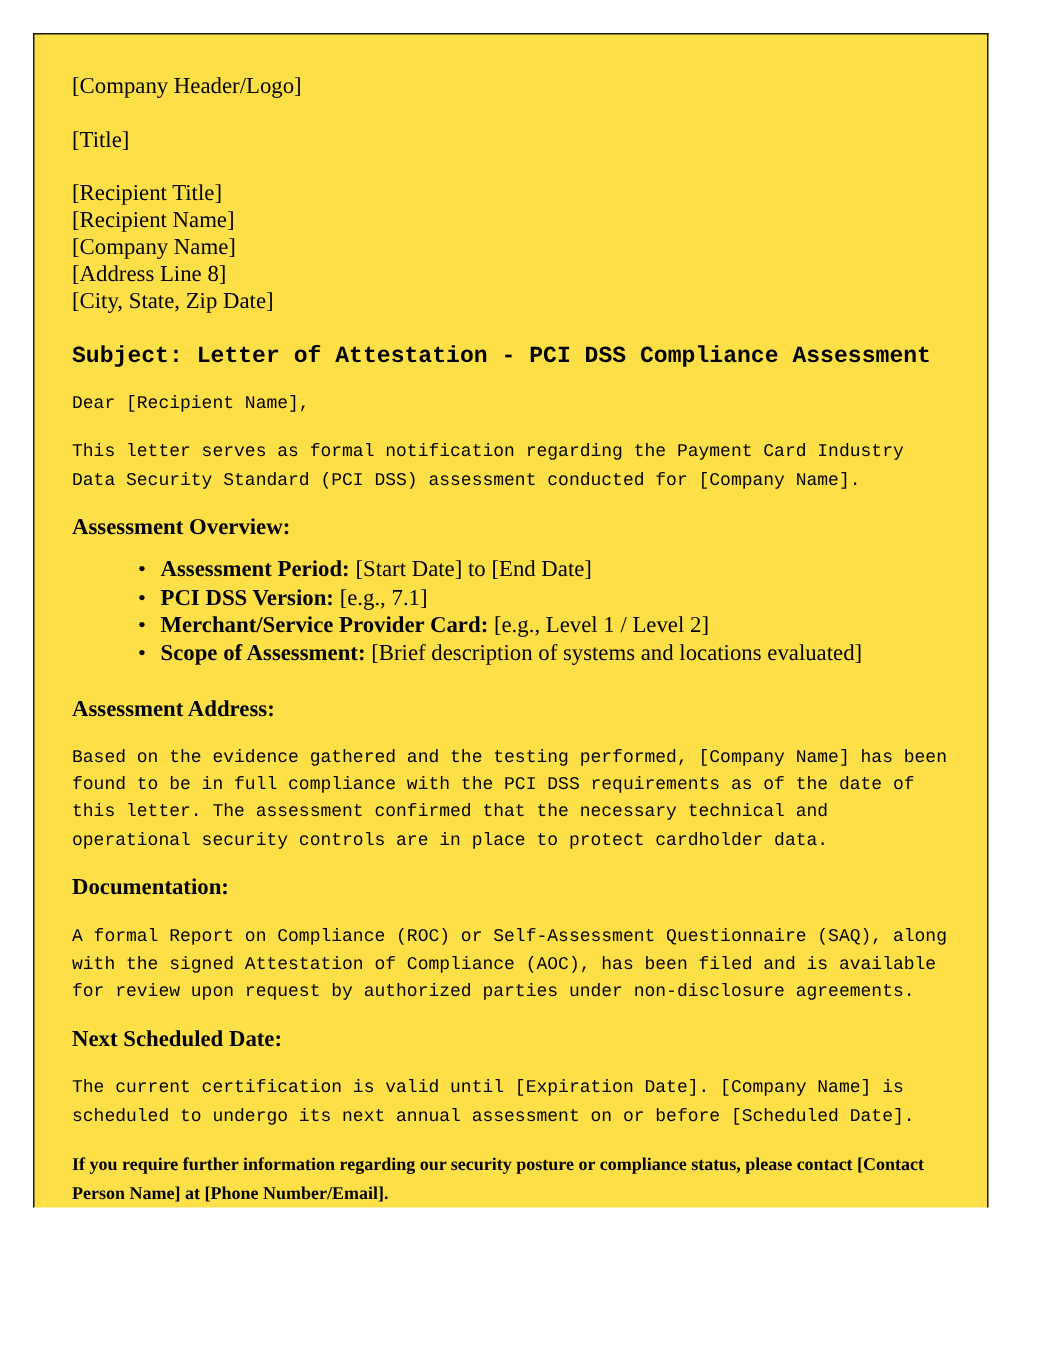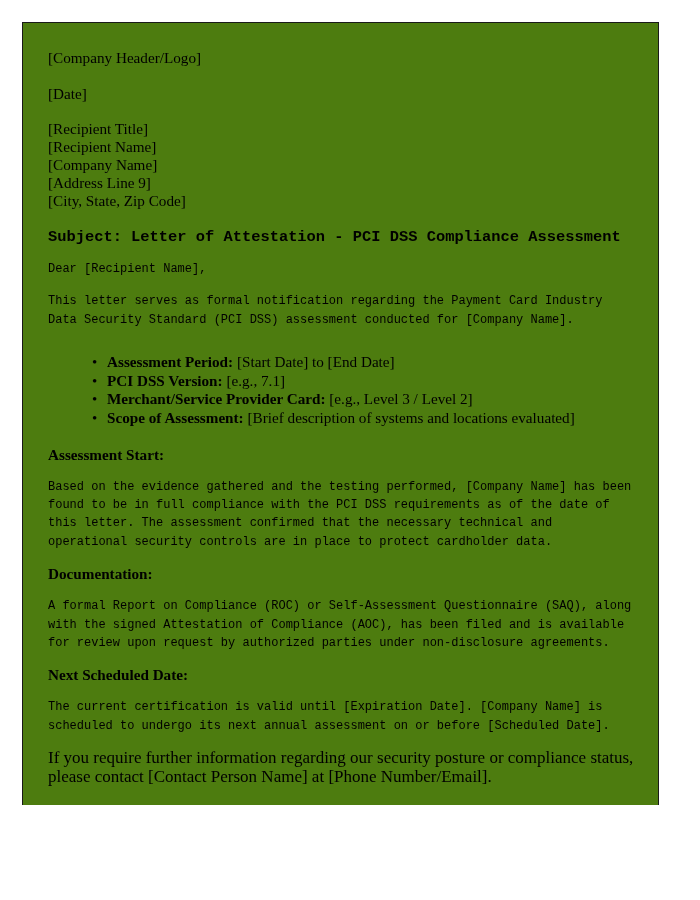--- a/index.html
+++ b/index.html
@@ -18,21 +18,21 @@
   
   .page-sheet {
     position: absolute;
     left: 22px;
     top: 22px;
     width: 637px;       
     height: 783px;      
     box-sizing: border-box;
     border: 1.6px solid #1a1a1a;
     border-bottom: none;
-    background: #4d7c0f;
+    background: #fde047;
     overflow: hidden;
   }
 
   .page-inner {
     padding: 26px 22px 0 25px;
   }
 
   .doc-line {
     font-size: 15.2px;
     line-height: 17.5px;
@@ -85,86 +85,88 @@
     position: absolute;
     left: 0;
     top: 0;
     font-size: 15px;
     line-height: 18.6px;
   }
   .b { font-weight: bold; text-align: center; }
 
   
   .clipped-para {
-    font-size: 17px;
+    font-size: 12px;
     line-height: 18.4px;
     margin: 0;
+    font-weight: bold;
   }
 </style>
 </head>
 <body>
 
 <div class="page-sheet">
   <div class="page-inner">
 
     <p class="doc-line">[Company Header/Logo]</p>
 
     <div class="gap-lg"></div>
 
-    <p class="doc-line">[Date]</p>
+    <p class="doc-line">[Title]</p>
 
     <div class="gap-lg"></div>
 
     <div class="addr-block">
       <p class="doc-line">[Recipient Title]</p>
       <p class="doc-line">[Recipient Name]</p>
       <p class="doc-line">[Company Name]</p>
-      <p class="doc-line">[Address Line 9]</p>
-      <p class="doc-line">[City, State, Zip Code]</p>
+      <p class="doc-line">[Address Line 8]</p>
+      <p class="doc-line">[City, State, Zip Date]</p>
     </div>
 
     <div class="gap-lg"></div>
 
     <p class="subject-line">Subject: Letter of Attestation - PCI DSS Compliance Assessment</p>
 
     <div class="gap-md"></div>
 
     <p class="para">Dear [Recipient Name],</p>
 
     <div class="gap-md"></div>
 
     <p class="para">This letter serves as formal notification regarding the Payment Card Industry Data Security Standard (PCI DSS) assessment conducted for [Company Name].</p>
 
     <div class="gap-md"></div>
 
+    <p class="heading">Assessment Overview:</p>
 
     <div class="gap-sm"></div>
 
     <ul class="bullets">
       <li>
         <span class="b">Assessment Period:</span>
         <span>[Start Date] to [End Date]</span>
       </li>
       <li>
         <span class="b">PCI DSS Version:</span>
         <span>[e.g., 7.1]</span>
       </li>
       <li>
         <span class="b">Merchant/Service Provider Card:</span>
-        <span>[e.g., Level 3 / Level 2]</span>
+        <span>[e.g., Level 1 / Level 2]</span>
       </li>
       <li>
         <span class="b">Scope of Assessment:</span>
         <span>[Brief description of systems and locations evaluated]</span>
       </li>
     </ul>
 
     <div class="gap-lg"></div>
 
-    <p class="heading">Assessment Start:</p>
+    <p class="heading">Assessment Address:</p>
 
     <div class="gap-md"></div>
 
     <p class="para">Based on the evidence gathered and the testing performed, [Company Name] has been found to be in full compliance with the PCI DSS requirements as of the date of this letter. The assessment confirmed that the necessary technical and operational security controls are in place to protect cardholder data.</p>
 
     <div class="gap-md"></div>
 
     <p class="heading">Documentation:</p>
 
     <div class="gap-md"></div>

